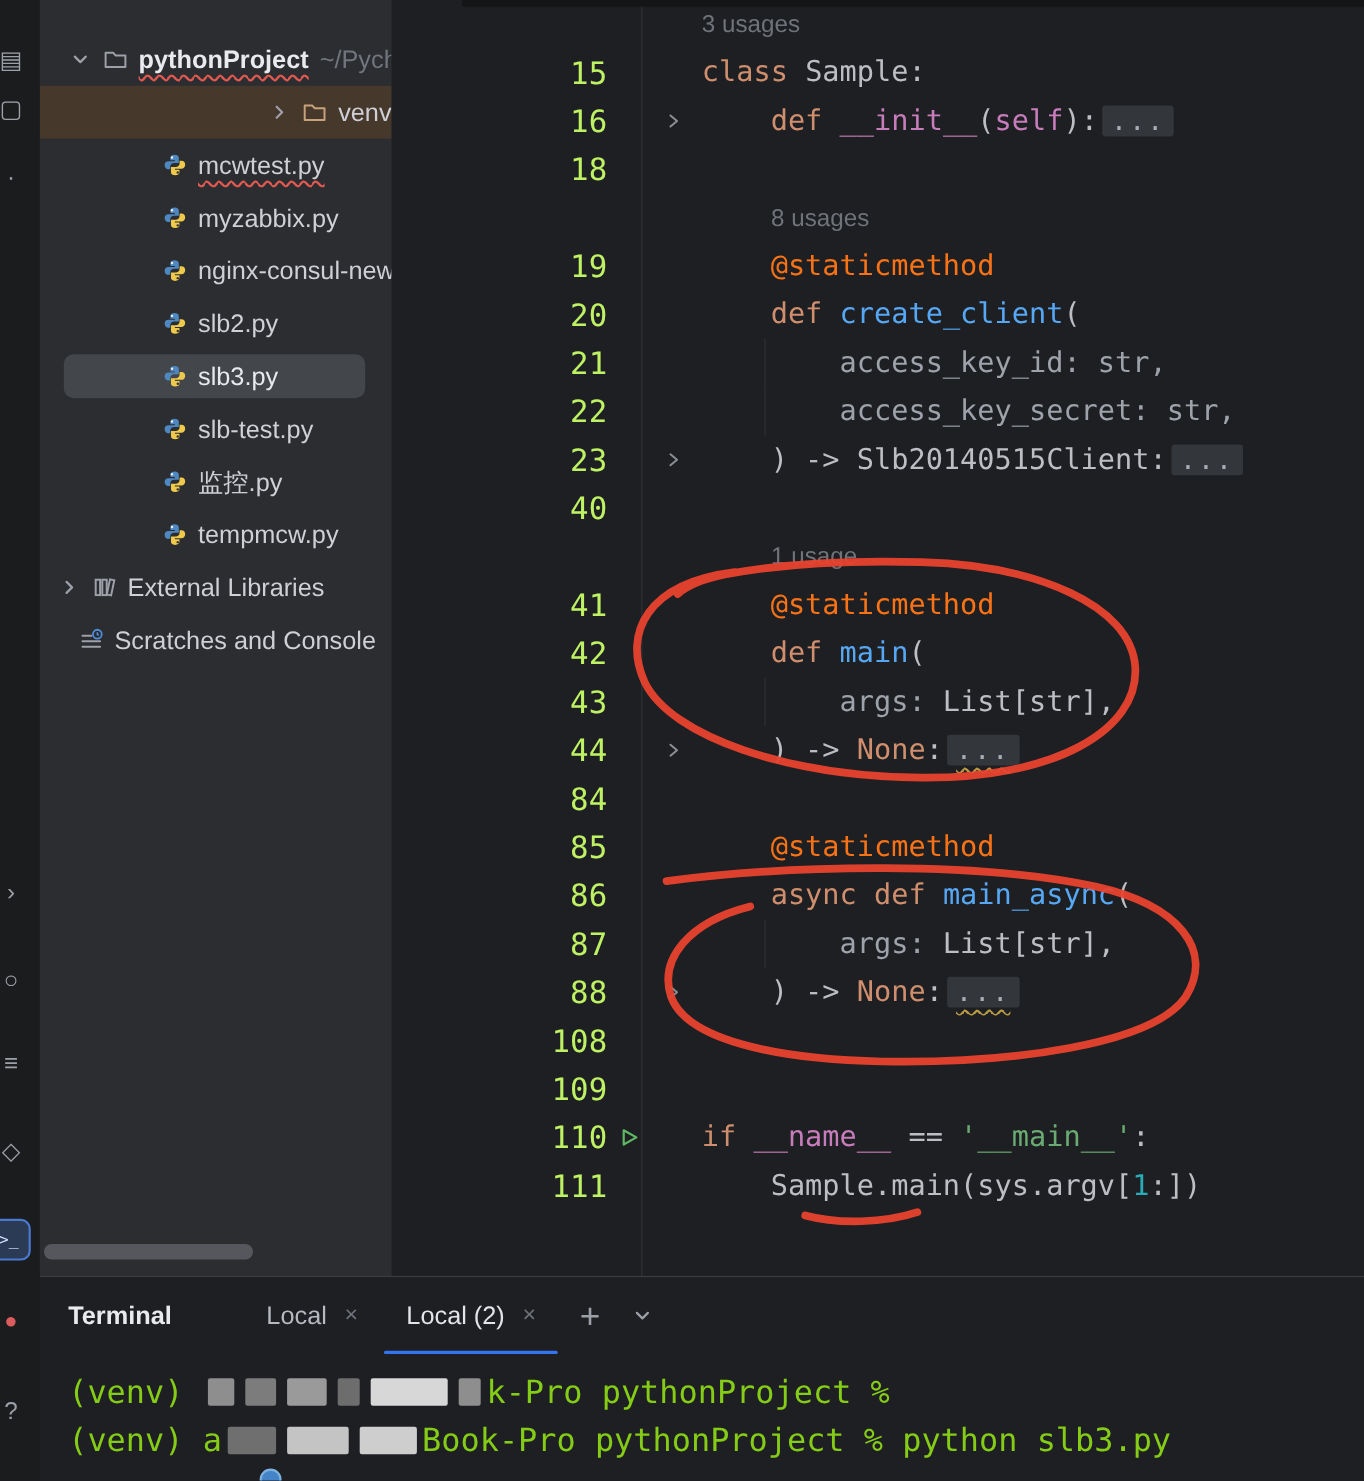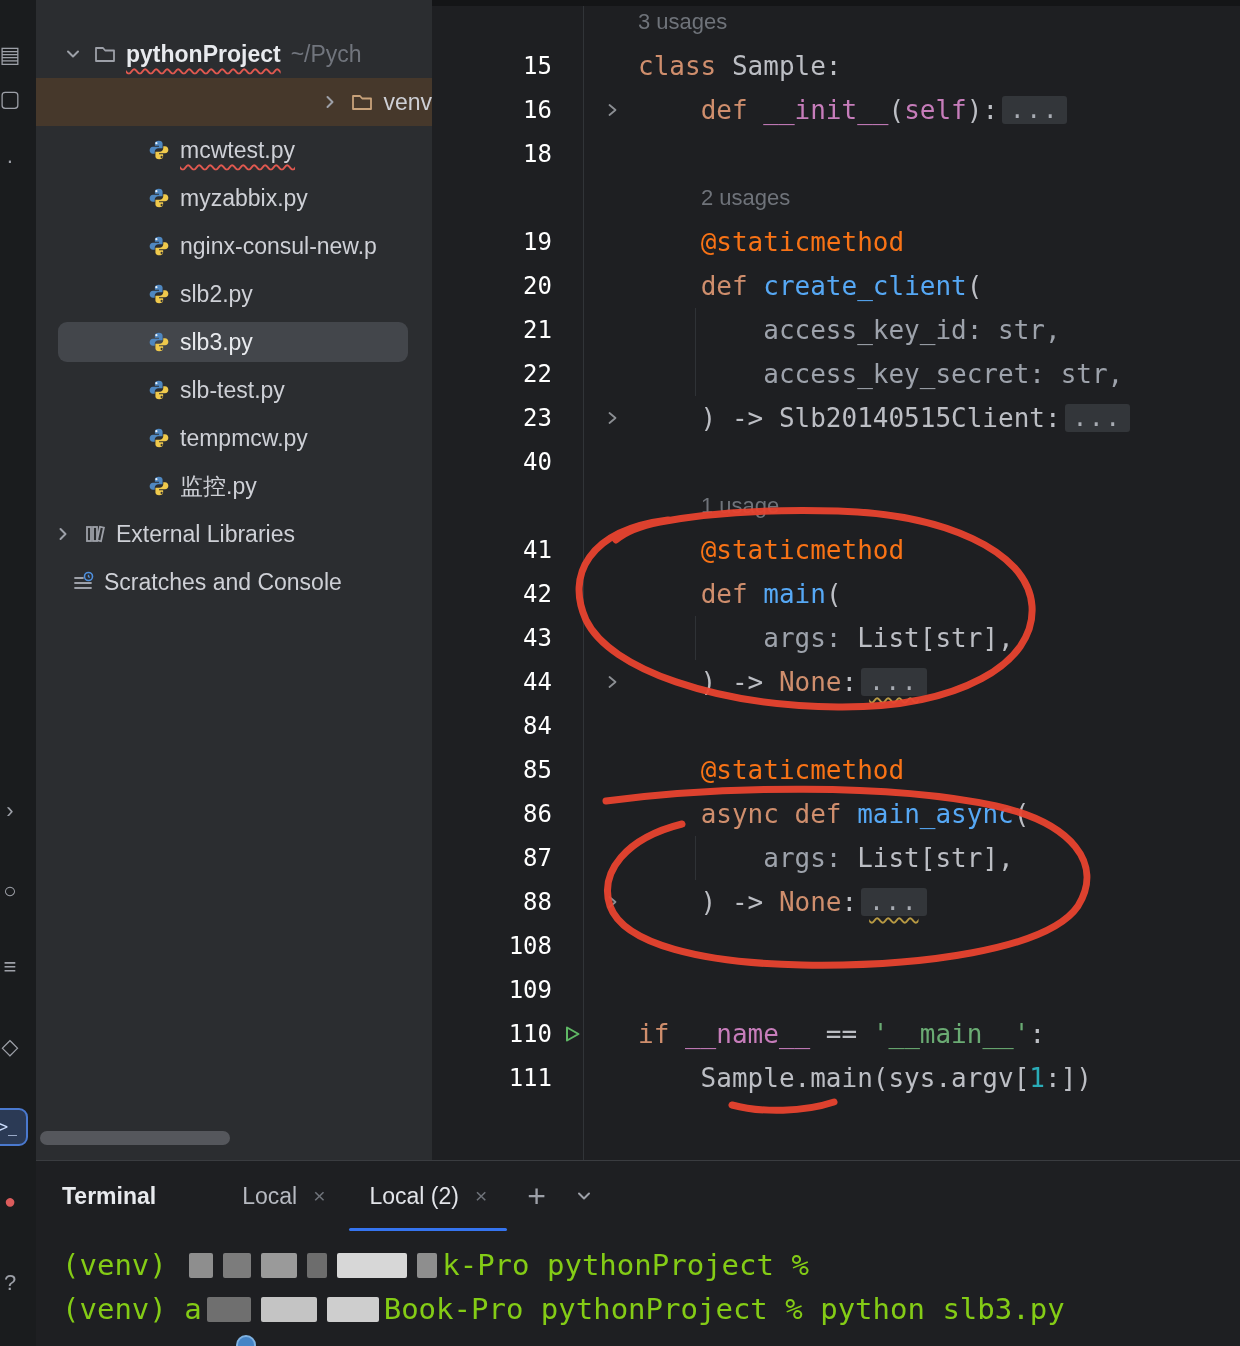--- a/index.html
+++ b/index.html
@@ -16,21 +16,21 @@
 
   
   .activity-bar{position:absolute;left:0;top:0;bottom:0;width:36px;background:#1a1c1e;z-index:6;overflow:hidden;}
   .ab-icon{position:absolute;left:-8px;width:36px;height:34px;display:flex;align-items:center;justify-content:center;
            color:#9da0a8;font-size:22px;cursor:pointer;}
   .ab-icon.active{left:-12px;width:40px;height:38px;border:2px solid #4a79cf;background:#2b3a55;border-radius:9px;
                   color:#cfe0ff;font-size:15px;font-family:"DejaVu Sans Mono",monospace;}
   .ab-icon.badge{color:#db5c5c;font-size:20px;}
 
   
-  .project-panel{position:absolute;left:36px;top:0;width:396px;height:1160px;background:#2b2d30;overflow:hidden;z-index:2;}
+  .project-panel{position:absolute;left:36px;top:0;width:320px;height:1160px;background:#2b2d30;overflow:hidden;z-index:2;}
   .tree{position:absolute;top:30px;left:0;right:0;}
   .tree-row{position:relative;height:48px;display:flex;align-items:center;font-size:23px;color:#ced0d6;
             cursor:pointer;white-space:nowrap;overflow:hidden;}
   .tree-row>*{position:relative;z-index:1;}
   .tree-row .pill{position:absolute;left:22px;right:24px;top:4px;bottom:4px;border-radius:9px;background:var(--selection-bg);z-index:0;}
   .tree-row.hl-venv{background:var(--venv-highlight);justify-content:flex-end;}
   .chev{width:18px;height:18px;flex:0 0 18px;margin-right:12px;display:flex;align-items:center;justify-content:center;}
   .t-icon{width:22px;height:22px;flex:0 0 22px;margin-right:10px;display:flex;align-items:center;justify-content:center;}
   .t-label.sel{color:#e8eaee;}
   .lbl-root{font-weight:bold;color:#e8eaee;}
@@ -41,21 +41,21 @@
   .ind-lib{padding-left:18px}.ind-scratch{padding-left:36px}
   .hscrollbar{position:absolute;left:4px;top:1131px;width:190px;height:14px;border-radius:7px;background:#55575c;cursor:pointer;}
 
   
   .editor{position:absolute;left:420px;top:0;width:820px;height:1160px;background:#1e1f22;overflow:hidden;z-index:1;}
   .editor::before{content:"";position:absolute;left:0;top:0;right:0;height:6px;background:#141517;z-index:3;}
   .gutter-border{position:absolute;left:163px;top:0;bottom:0;width:1px;background:#313438;z-index:0;}
   #editorRows{position:absolute;left:0;top:0;right:0;padding-left:48px;}
   .erow{position:relative;display:flex;height:44px;align-items:center;font-family:"DejaVu Sans Mono",monospace;
         font-size:26px;white-space:pre;}
-  .e-num{width:84px;flex:0 0 84px;text-align:right;color:#ffffff;font-size:24px;cursor:pointer;}
+  .e-num{width:84px;flex:0 0 84px;text-align:right;color:#bef264;font-size:28px;cursor:pointer;}
   .e-run{width:40px;flex:0 0 40px;display:flex;justify-content:center;}
   .e-fold{width:39px;flex:0 0 39px;display:flex;justify-content:center;}
   .e-code{padding-left:7px;display:flex;align-items:center;}
   .e-hint{font-family:"Liberation Sans","DejaVu Sans",sans-serif;font-size:22px;color:#6f737a;cursor:pointer;}
   .guide{position:absolute;left:227px;top:0;width:1px;height:44px;background:#2f3236;}
   .tk-kw{color:#cf8e6d}.tk-fn{color:#56a8f5}.tk-deco{color:#f97316}.tk-fg{color:#bcbec4}
   .tk-dim{color:#9da2ab}.tk-mag{color:#c77dbb}.tk-str{color:#6aab73}.tk-num{color:#2aacb8}
   .tk-fold,.tk-foldw{background:#33363a;color:#a8acb3;border-radius:3px;padding:0 8px;margin-left:4px;
                      font-size:24px;letter-spacing:2px;cursor:pointer;}
   .tk-foldw{text-decoration:underline;text-decoration-style:wavy;text-decoration-color:#b89a43;
@@ -199,32 +199,32 @@
         </div>
         <div class="tree-row ind-file">
           <span class="t-icon">
             <svg width="22" height="22" viewBox="0 0 16 16">
               <path fill="#4f87c0" d="M7.9 1.2c-1.8 0-2.9.8-2.9 2v1.7h3v.7H3.6C2.2 5.6 1.2 6.7 1.2 8.2s1 2.6 2.4 2.6h1.3V9.2c0-1.4 1.2-2.5 2.6-2.5h3.1V3.2c0-1.1-1-2-2.7-2z"></path>
               <path fill="#efc94c" d="M8.1 14.8c1.8 0 2.9-.8 2.9-2v-1.7H8v-.7h4.4c1.4 0 2.4-1.1 2.4-2.6s-1-2.6-2.4-2.6h-1.3v1.6c0 1.4-1.2 2.5-2.6 2.5H5.4v3.5c0 1.1 1 2 2.7 2z"></path>
               <circle cx="6.1" cy="3" r=".8" fill="#eef3f9"></circle>
               <circle cx="9.9" cy="13" r=".8" fill="#333"></circle>
             </svg>
           </span>
+          <span class="t-label">监控.py</span>
+        </div>
+        <div class="tree-row ind-file">
+          <span class="t-icon">
+            <svg width="22" height="22" viewBox="0 0 16 16">
+              <path fill="#4f87c0" d="M7.9 1.2c-1.8 0-2.9.8-2.9 2v1.7h3v.7H3.6C2.2 5.6 1.2 6.7 1.2 8.2s1 2.6 2.4 2.6h1.3V9.2c0-1.4 1.2-2.5 2.6-2.5h3.1V3.2c0-1.1-1-2-2.7-2z"></path>
+              <path fill="#efc94c" d="M8.1 14.8c1.8 0 2.9-.8 2.9-2v-1.7H8v-.7h4.4c1.4 0 2.4-1.1 2.4-2.6s-1-2.6-2.4-2.6h-1.3v1.6c0 1.4-1.2 2.5-2.6 2.5H5.4v3.5c0 1.1 1 2 2.7 2z"></path>
+              <circle cx="6.1" cy="3" r=".8" fill="#eef3f9"></circle>
+              <circle cx="9.9" cy="13" r=".8" fill="#333"></circle>
+            </svg>
+          </span>
           <span class="t-label">tempmcw.py</span>
-        </div>
-        <div class="tree-row ind-file">
-          <span class="t-icon">
-            <svg width="22" height="22" viewBox="0 0 16 16">
-              <path fill="#4f87c0" d="M7.9 1.2c-1.8 0-2.9.8-2.9 2v1.7h3v.7H3.6C2.2 5.6 1.2 6.7 1.2 8.2s1 2.6 2.4 2.6h1.3V9.2c0-1.4 1.2-2.5 2.6-2.5h3.1V3.2c0-1.1-1-2-2.7-2z"></path>
-              <path fill="#efc94c" d="M8.1 14.8c1.8 0 2.9-.8 2.9-2v-1.7H8v-.7h4.4c1.4 0 2.4-1.1 2.4-2.6s-1-2.6-2.4-2.6h-1.3v1.6c0 1.4-1.2 2.5-2.6 2.5H5.4v3.5c0 1.1 1 2 2.7 2z"></path>
-              <circle cx="6.1" cy="3" r=".8" fill="#eef3f9"></circle>
-              <circle cx="9.9" cy="13" r=".8" fill="#333"></circle>
-            </svg>
-          </span>
-          <span class="t-label">监控.py</span>
         </div>
         <div class="tree-row ind-lib">
           <span class="chev">
             <svg width="18" height="18" viewBox="0 0 18 18">
               <path d="M6.5 4l5 5-5 5" fill="none" stroke="#9da0a8" stroke-width="2" stroke-linecap="round" stroke-linejoin="round"></path>
             </svg>
           </span>
           <span class="t-icon">
             <svg width="22" height="22" viewBox="0 0 22 22">
               <g stroke="#9da0a8" stroke-width="1.8" fill="none">
@@ -254,21 +254,21 @@
 
   <section class="editor">
     <div class="gutter-border"></div>
     <div id="editorRows">
         <div class="erow"><span class="e-num"></span><span class="e-run"></span><span class="e-fold"></span><span class="e-code e-hint"><span style="margin-left: 0px;">3 usages</span></span></div>
         <div class="erow"><span class="e-num">15</span><span class="e-run"></span><span class="e-fold"></span><span class="e-code"><span class="tk-kw">class</span><span class="tk-fg"> Sample:</span></span></div>
         <div class="erow"><span class="e-num">16</span><span class="e-run"></span><span class="e-fold"><svg width="16" height="16" viewBox="0 0 16 16">
               <path d="M5.5 3l6 5-6 5" fill="none" stroke="#8c8f94" stroke-width="1.8" stroke-linecap="round" stroke-linejoin="round"></path>
             </svg></span><span class="e-code"><span class="tk-fg">    </span><span class="tk-kw">def </span><span class="tk-mag">__init__</span><span class="tk-fg">(</span><span class="tk-mag">self</span><span class="tk-fg">):</span><span class="tk-fold">...</span></span></div>
         <div class="erow"><span class="e-num">18</span><span class="e-run"></span><span class="e-fold"></span><span class="e-code"></span></div>
-        <div class="erow"><span class="e-num"></span><span class="e-run"></span><span class="e-fold"></span><span class="e-code e-hint"><span style="margin-left: 63px;">2 usages</span></span></div>
+        <div class="erow"><span class="e-num"></span><span class="e-run"></span><span class="e-fold"></span><span class="e-code e-hint"><span style="margin-left: 63px;">8 usages</span></span></div>
         <div class="erow"><span class="e-num">19</span><span class="e-run"></span><span class="e-fold"></span><span class="e-code"><span class="tk-fg">    </span><span class="tk-deco">@staticmethod</span></span></div>
         <div class="erow"><span class="e-num">20</span><span class="e-run"></span><span class="e-fold"></span><span class="e-code"><span class="tk-fg">    </span><span class="tk-kw">def </span><span class="tk-fn">create_client</span><span class="tk-fg">(</span></span></div>
         <div class="erow"><span class="e-num">21</span><span class="e-run"></span><span class="e-fold"></span><span class="e-code"><span class="tk-dim">        access_key_id: str,</span></span><span class="guide"></span></div>
         <div class="erow"><span class="e-num">22</span><span class="e-run"></span><span class="e-fold"></span><span class="e-code"><span class="tk-dim">        access_key_secret: str,</span></span><span class="guide"></span></div>
         <div class="erow"><span class="e-num">23</span><span class="e-run"></span><span class="e-fold"><svg width="16" height="16" viewBox="0 0 16 16">
               <path d="M5.5 3l6 5-6 5" fill="none" stroke="#8c8f94" stroke-width="1.8" stroke-linecap="round" stroke-linejoin="round"></path>
             </svg></span><span class="e-code"><span class="tk-fg">    ) -&gt; Slb20140515Client:</span><span class="tk-fold">...</span></span></div>
         <div class="erow"><span class="e-num">40</span><span class="e-run"></span><span class="e-fold"></span><span class="e-code"></span></div>
         <div class="erow"><span class="e-num"></span><span class="e-run"></span><span class="e-fold"></span><span class="e-code e-hint"><span style="margin-left: 63px;">1 usage</span></span></div>
         <div class="erow"><span class="e-num">41</span><span class="e-run"></span><span class="e-fold"></span><span class="e-code"><span class="tk-fg">    </span><span class="tk-deco">@staticmethod</span></span></div>

